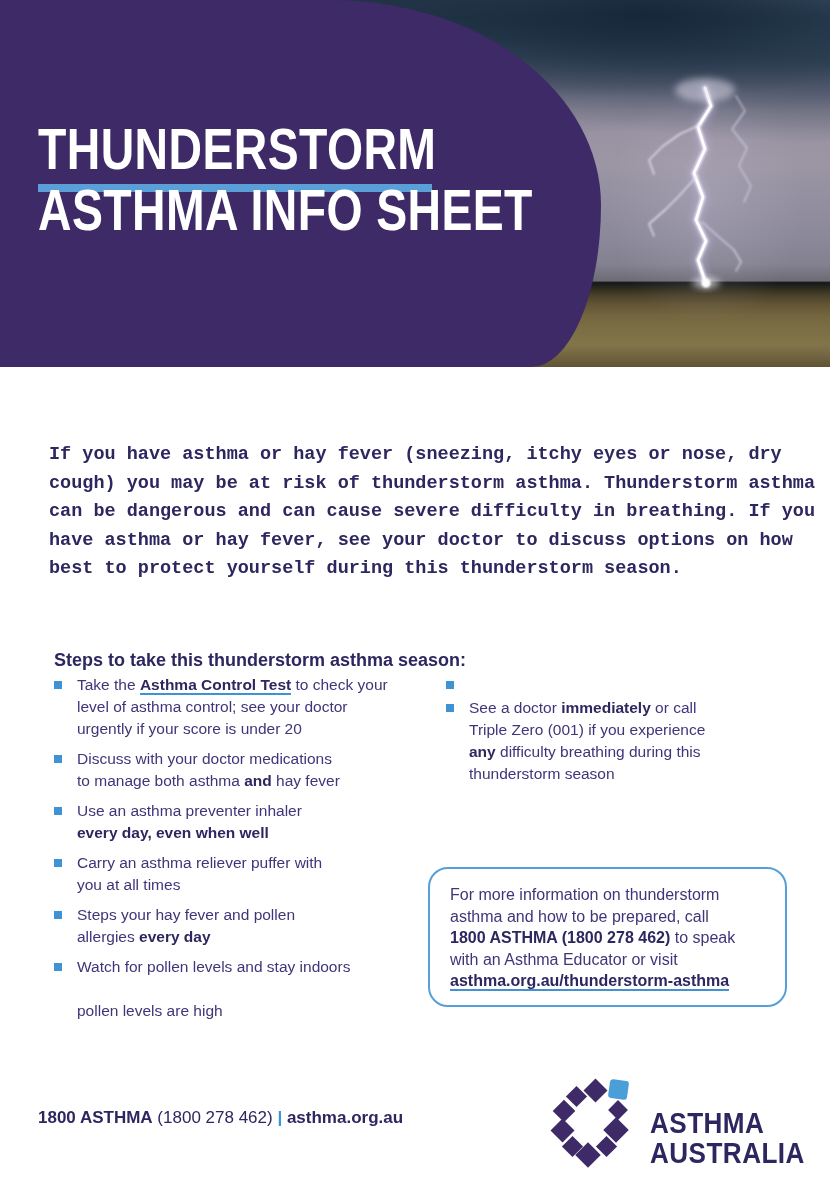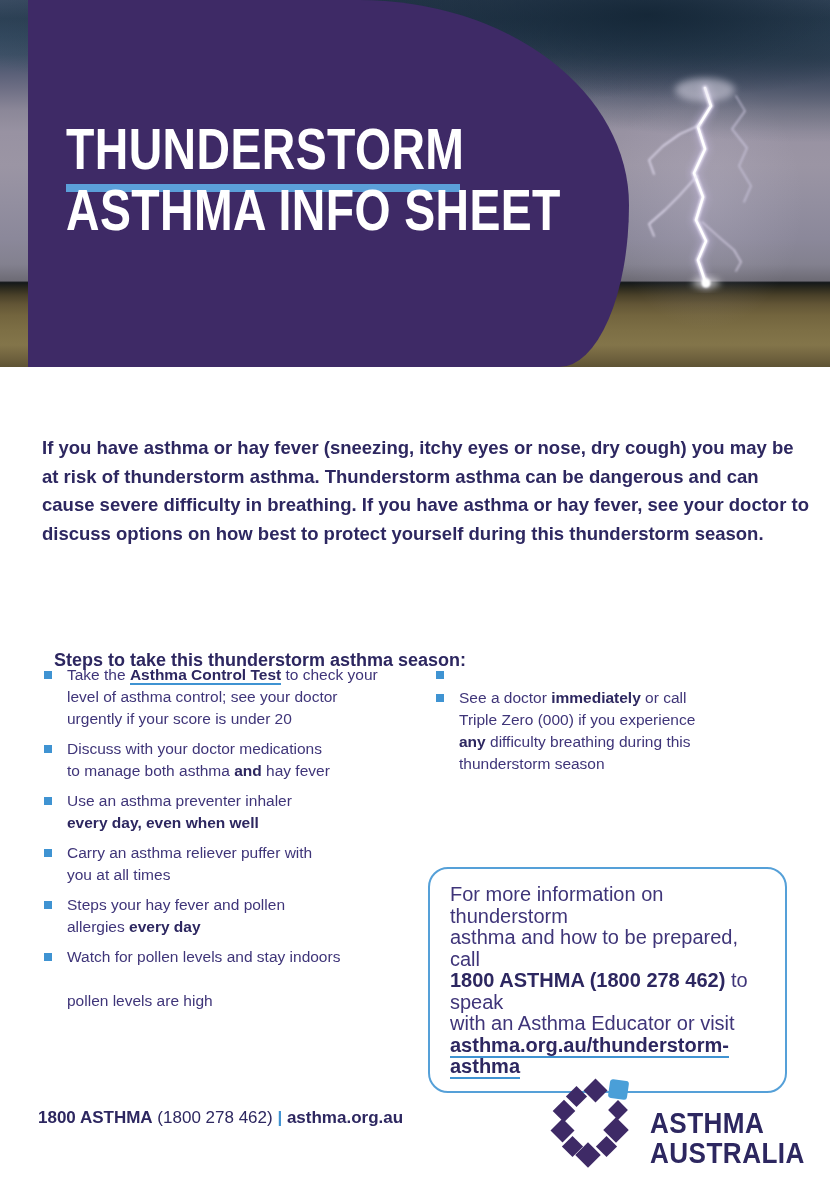--- a/index.html
+++ b/index.html
@@ -15,47 +15,47 @@
       radial-gradient(ellipse 520px 120px at 99% 16%, rgba(40,58,76,.7), rgba(40,58,76,0) 70%),
       radial-gradient(ellipse 300px 80px at 60% 23%, rgba(84,94,112,.45), rgba(84,94,112,0) 70%),
       radial-gradient(ellipse 130px 170px at 85% 55%, rgba(206,200,220,.22), rgba(206,200,220,0) 75%),
       linear-gradient(180deg,
         #3f5168 0%, #2f4459 5%, #354b61 10%, #3f5268 15%, #5a6078 20%, #6d6e84 24%,
         #8b8798 30%, #9892a2 36%, #9b95a4 45%, #938fa0 55%, #8b889a 65%, #83818f 72%,
         #6d6b75 76.5%, #14181a 77%, #2c2a1e 78.5%, #4a4129 80.5%, #635636 83%,
         #73653e 86%, #7d6f45 90%, #83754a 94%, #6c5f3c 98%, #5e5334 100%);}
   .bolt{position:absolute;inset:0;}
   .blob{position:absolute;left:0;top:0;width:601px;height:367px;background:var(--purple);
-        border-radius:0 270px 70px 0 / 0 205px 162px 0;margin-left:28px;}
+        border-radius:0 270px 70px 0 / 0 205px 162px 0;}
   .title-line{position:absolute;left:38px;margin:0;color:#fff;font-weight:700;font-size:58px;
         line-height:58px;letter-spacing:.5px;transform:scaleX(.8);transform-origin:left top;
         white-space:nowrap;}
   .title-line.l1{top:120px;}
   .title-line.l2{top:181px;}
   .title-bar{position:absolute;left:38px;top:184px;width:394px;height:8px;background:var(--bar);}
 
   
-  .intro{position:absolute;left:38px;top:430px;width:768px;margin:4px;font-weight:700;
-         font-size:18.5px;line-height:28.5px;color:var(--navy);}
+  .intro{position:absolute;left:38px;top:430px;width:768px;margin:11px;font-weight:700;
+         font-size:18.5px;line-height:28.5px;color:var(--navy);font-family:Liberation Mono, monospace;}
   .steps-heading{position:absolute;left:38px;top:634px;margin:16px;font-weight:700;
          font-size:18px;color:var(--navy);}
 
-  ul.steps{position:absolute;top:660px;margin:4px;padding:0;list-style:none;}
+  ul.steps{position:absolute;top:660px;margin:14px;padding:0;list-style:none;}
   ul.steps.left{left:38px;width:370px;}
   ul.steps.right{left:430px;width:380px;}
   ul.steps li{display:flex;margin:0 0 8px 0;}
   .sq{flex:none;width:8px;height:8px;margin:7px 15px 0 2px;background:var(--blue);}
   .bt{font-size:15.5px;line-height:22px;color:var(--text);}
   .b{font-weight:700;color:var(--navy);}
   .lnk{font-weight:700;color:var(--navy);border-bottom:2px solid var(--blue);}
   .c-blue{color:var(--blue);font-weight:700;}
 
   .info-box{position:absolute;left:428px;top:867px;width:315px;
         border:2px solid var(--boxBorder);border-radius:20px;padding:15px 20px 13px 20px;
-        font-size:20px;line-height:21.5px;color:var(--text);}
+        font-size:16px;line-height:21.5px;color:var(--text);}
 
   
   .contact{position:absolute;left:38px;top:1108px;margin:0;font-size:17px;color:var(--navy);text-align:center;}
   .logo{position:absolute;left:552px;top:1080px;width:258px;height:96px;}
   .logo-mark{position:absolute;left:0;top:0;width:94px;height:94px;}
   .logo-mark span{position:absolute;background:var(--purple);transform:rotate(45deg);}
   .logo-mark .d1{left:35px;top:2px;width:17px;height:17px;}
   .logo-mark .d2{left:17px;top:9px;width:15px;height:15px;}
   .logo-mark .d3{left:4px;top:23px;width:16px;height:16px;}
   .logo-mark .d4{left:2px;top:42px;width:17px;height:17px;}
@@ -135,21 +135,21 @@
           <span class="sq"></span>
           <div class="bt"><span>Watch for pollen levels and stay indoors</span><br><br><span>pollen levels are high</span></div>
         </li>
       </ul>
     <ul class="steps right">
         <li>
           <span class="sq"></span>
         </li>
         <li>
           <span class="sq"></span>
-          <div class="bt"><span>See a doctor </span><span class="b">immediately</span><span> or call</span><br><span>Triple Zero (000) if you experience</span><br><span class="b">any</span><span> difficulty breathing during this</span><br><span>thunderstorm season</span></div>
+          <div class="bt"><span>See a doctor </span><span class="b">immediately</span><span> or call</span><br><span>Triple Zero (001) if you experience</span><br><span class="b">any</span><span> difficulty breathing during this</span><br><span>thunderstorm season</span></div>
         </li>
       </ul>
     <div class="info-box"><span>For more information on thunderstorm</span><br><span>asthma and how to be prepared, call</span><br><span class="b">1800 ASTHMA (1800 278 462)</span><span> to speak</span><br><span>with an Asthma Educator or visit</span><br><span class="lnk">asthma.org.au/thunderstorm-asthma</span></div>
   </main>
 
   <footer>
     <p class="contact"><span class="b">1800 ASTHMA</span><span> (1800 278 462) </span><span class="c-blue">|</span><span> </span><span class="b">asthma.org.au</span></p>
     <div class="logo">
       <div class="logo-mark">
         <span class="d1"></span>

